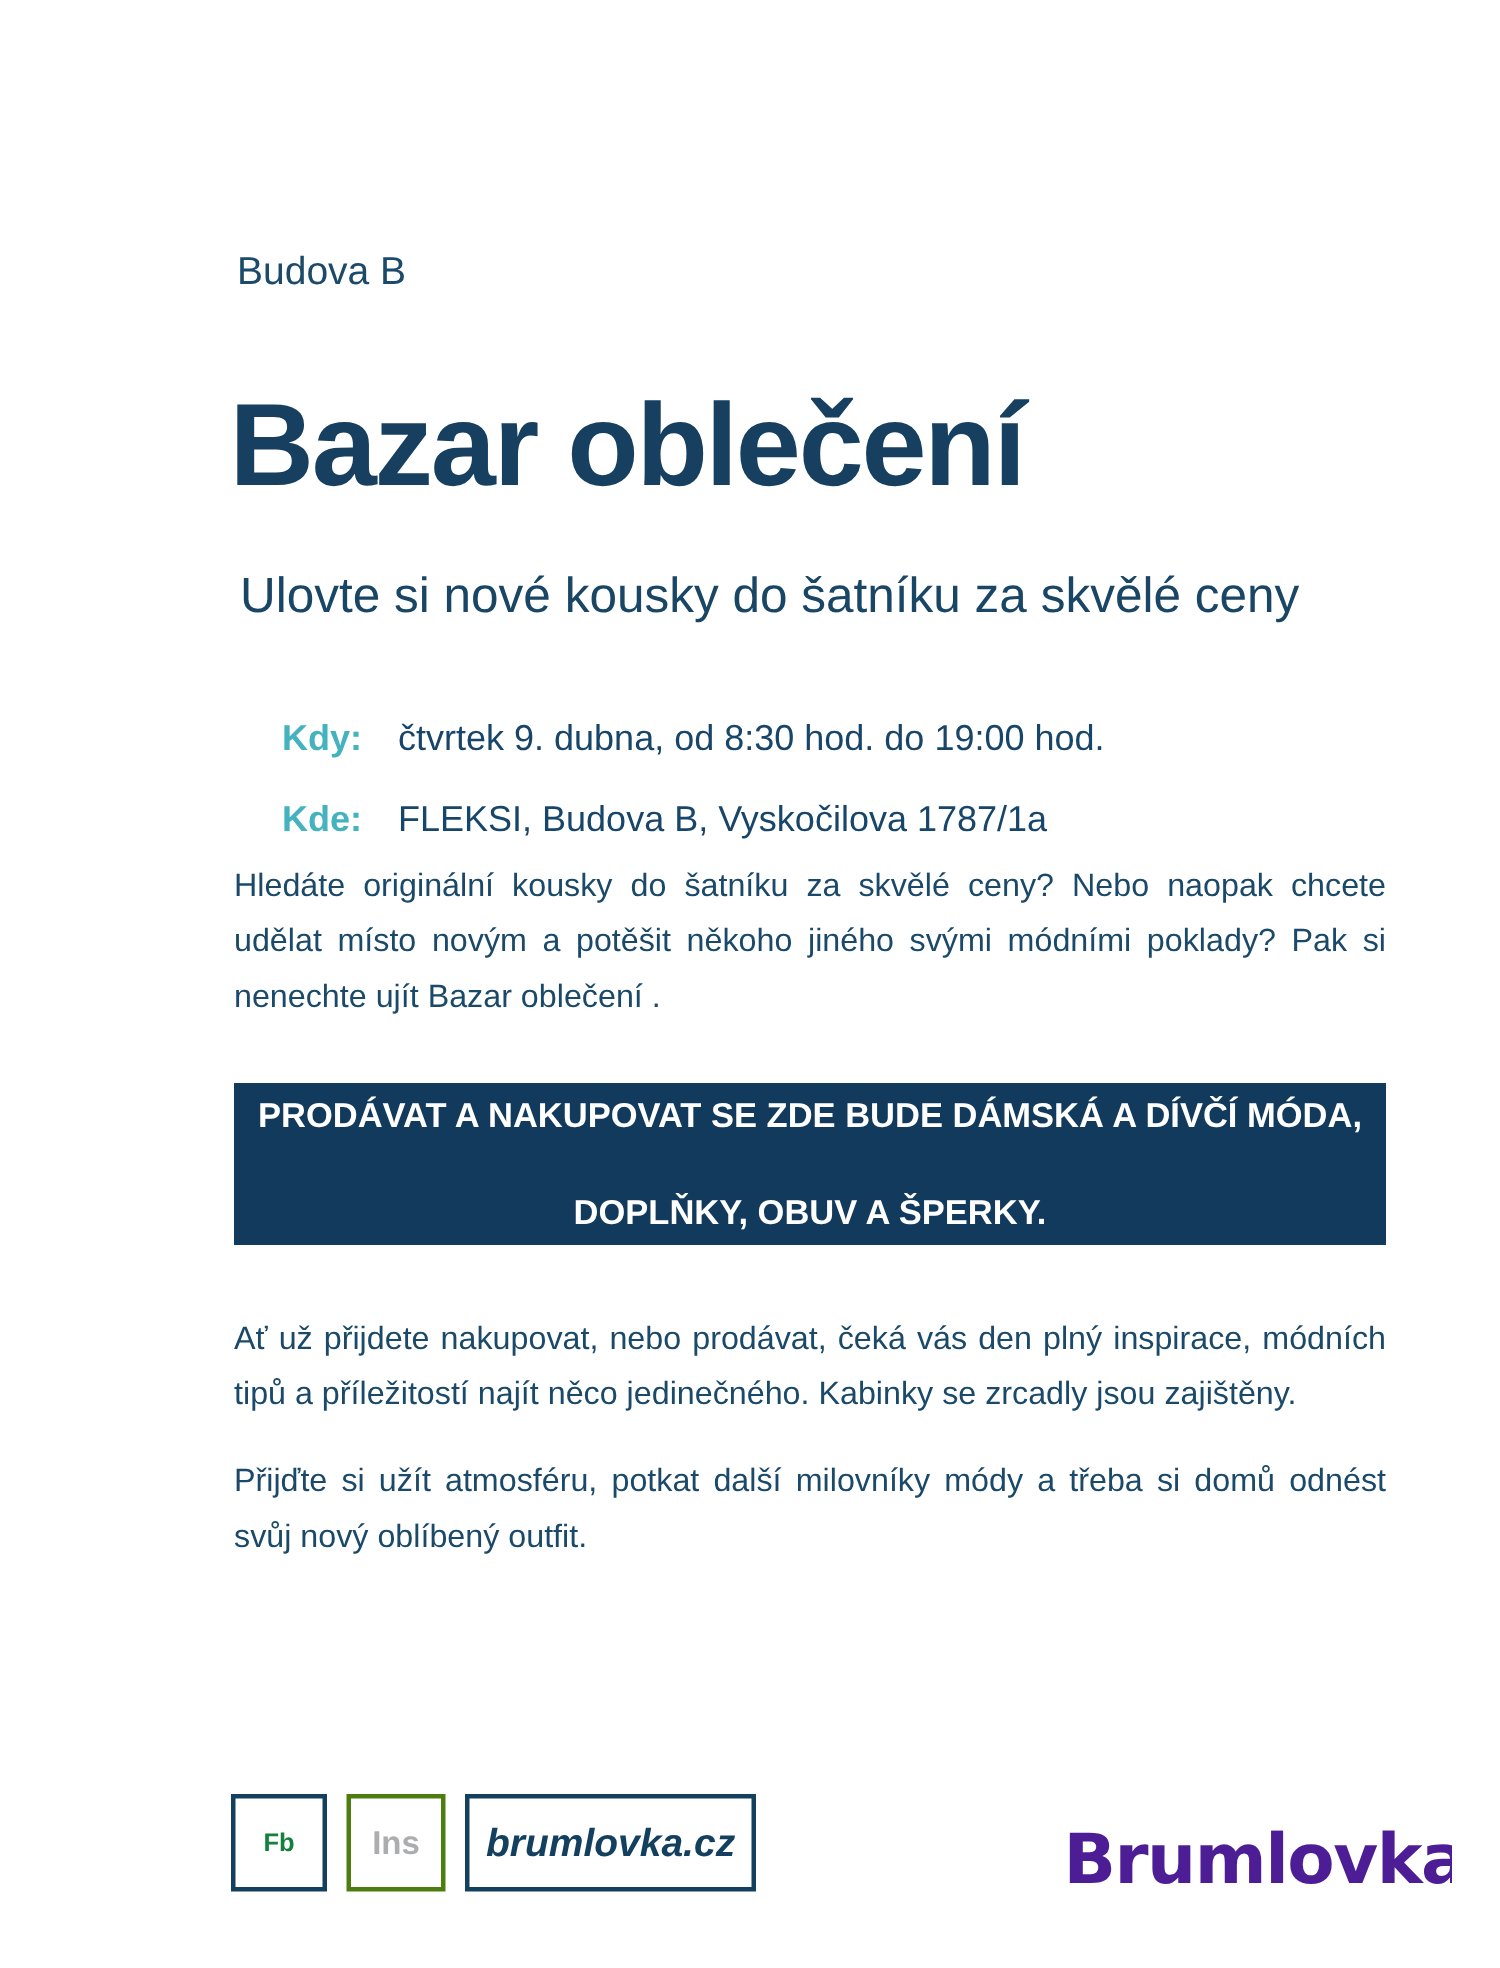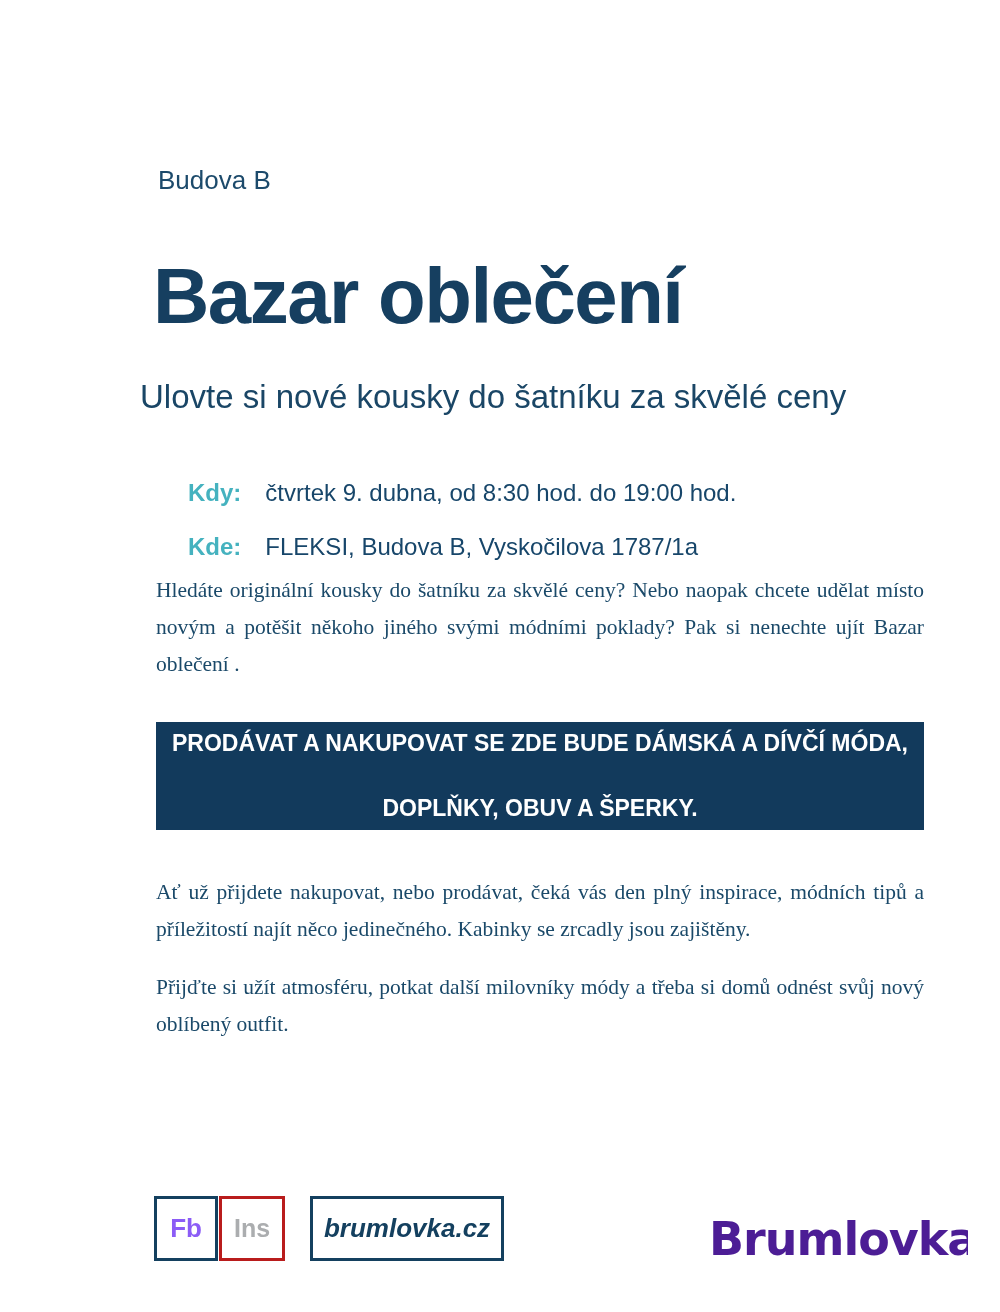--- a/index.html
+++ b/index.html
@@ -23,21 +23,21 @@
     position: absolute;
     left: 105px; top: 203px;
     font-size: 78px;
     font-weight: 700;
     letter-spacing: -1.5px;
     color: #163f60;
     white-space: nowrap;
   }
   .page-subtitle {
     position: absolute;
-    left: 92px; top: 330px;
+    left: 112px; top: 330px;
     font-size: 33px;
     font-weight: 400;
     color: #1a4666;
     white-space: nowrap;
   }
   .event-info {
     position: absolute;
     left: 108px; top: 410px;
     font-size: 24px;
     line-height: 38px;
@@ -49,21 +49,20 @@
     margin-right: 8px;
   }
   .para {
     position: absolute;
     left: 108px;
     width: 768px;
     font-size: 21.5px;
     line-height: 37px;
     text-align: justify;
     color: #1a4969;
-    font-family: Liberation Serif, serif;
   }
   .para-1 { top: 524px; }
   .para-2 { top: 826px; }
   .para-3 { top: 921px; }
   .highlight-banner {
     position: absolute;
     left: 108px; top: 674px;
     width: 768px; height: 108px;
     background: #123a5c;
     color: #ffffff;
@@ -81,22 +80,22 @@
     position: absolute;
     top: 1148px;
     height: 65px;
     display: flex;
     align-items: center;
     justify-content: center;
     font-weight: 700;
     background: #ffffff;
     cursor: pointer;
   }
-  .badge-fb   { left: 106px; width: 64px;  border: 3px solid #14405f; color: #8b5cf6; font-size: 26px; }
-  .badge-ins  { left: 171px; width: 66px;  border: 3px solid #b91c1c; color: #abadaf; font-size: 25px; }
+  .badge-fb   { left: 106px; width: 64px;  border: 3px solid #14405f; color: #15803d; font-size: 17px; }
+  .badge-ins  { left: 183px; width: 66px;  border: 3px solid #4d7c0f; color: #abadaf; font-size: 22px; }
   .badge-web  { left: 262px; width: 194px; border: 3px solid #14405f; color: #14405f; font-size: 26px; font-style: italic; }
   .brand-logo {
     position: absolute;
     left: 645px; top: 1150px;
     display: flex;
     align-items: center;
     color: #4c1d95;
   }
   .brand-logo .logo-text {
     font-family: "DejaVu Sans", "Liberation Sans", sans-serif;

